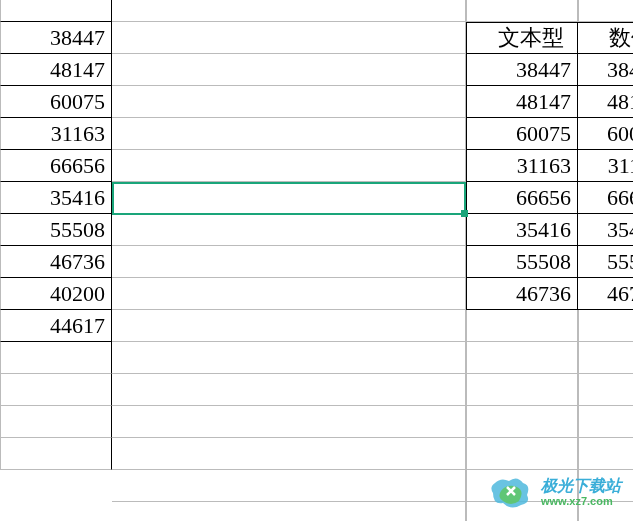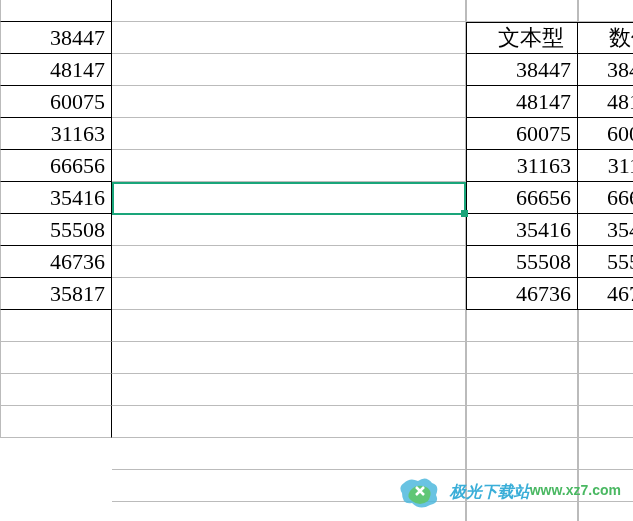--- a/index.html
+++ b/index.html
@@ -82,52 +82,53 @@
       gap: 8px;
       z-index: 20;
     }
     .wm-logo {
       width: 46px;
       height: 38px;
       position: relative;
     }
     .wm-text {
       display: flex;
-      flex-direction: row;
+      flex-direction: column;
       line-height: 1.1;
     }
     .wm-title {
       font-family: "Microsoft YaHei", sans-serif;
       font-size: 16px;
       color: #3aaed8;
       font-weight: bold;
       font-style: italic;
     }
     .wm-url {
       font-family: Arial, sans-serif;
-      font-size: 14px;
+      font-size: 11px;
       color: #4ab862;
       font-weight: bold;
     }
   </style>
 </head>
 <body>
 
 <div class="grid">
   <div class="col col-a">
     <div class="cell partial-top"></div>
     <div class="cell data">38447</div>
     <div class="cell data">48147</div>
     <div class="cell data">60075</div>
     <div class="cell data">31163</div>
     <div class="cell data">66656</div>
     <div class="cell data">35416</div>
     <div class="cell data">55508</div>
     <div class="cell data">46736</div>
-    <div class="cell data">35817</div>
+    <div class="cell data">40200</div>
+    <div class="cell data">44617</div>
     <div class="cell"></div>
     <div class="cell"></div>
     <div class="cell"></div>
     <div class="cell"></div>
   </div>
 
   <div class="col col-b">
     <div class="cell"></div>
     <div class="cell"></div>
     <div class="cell"></div>

